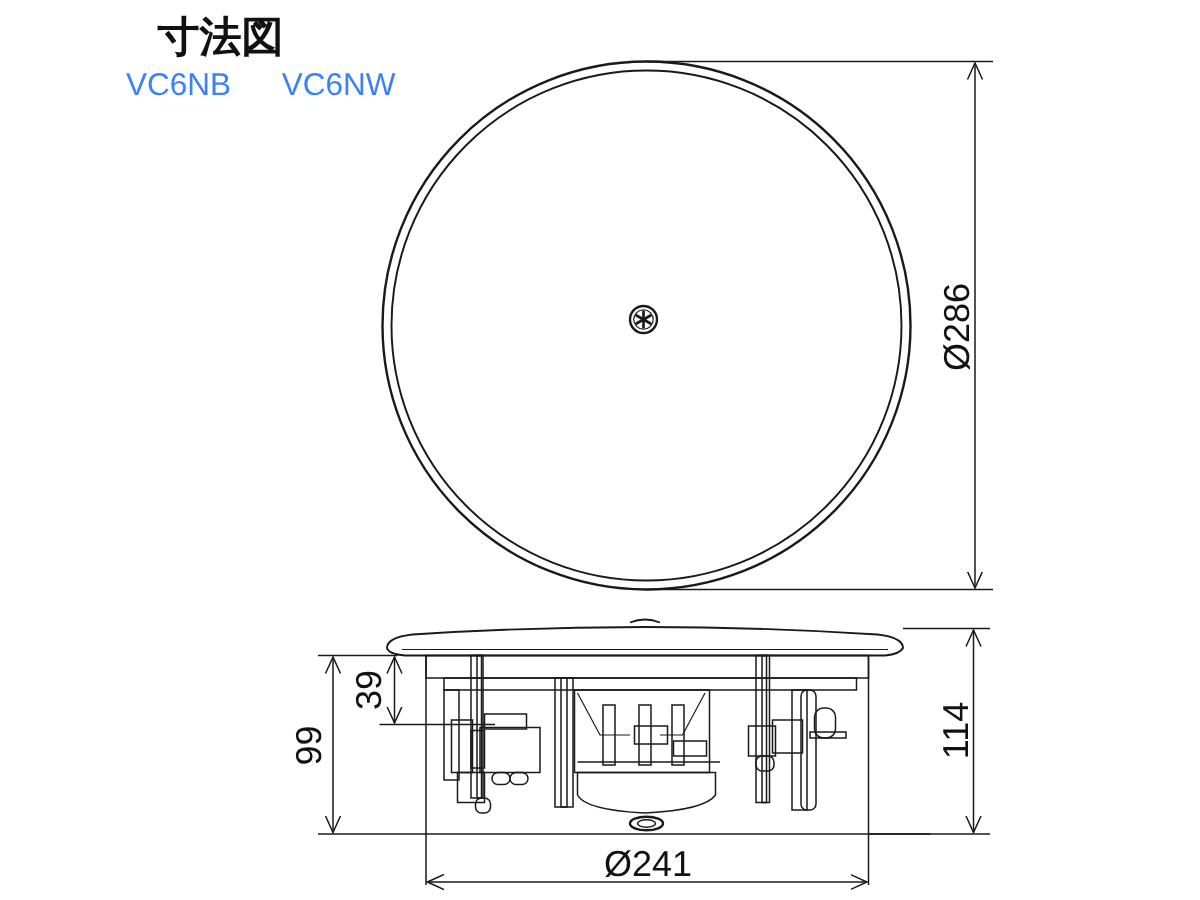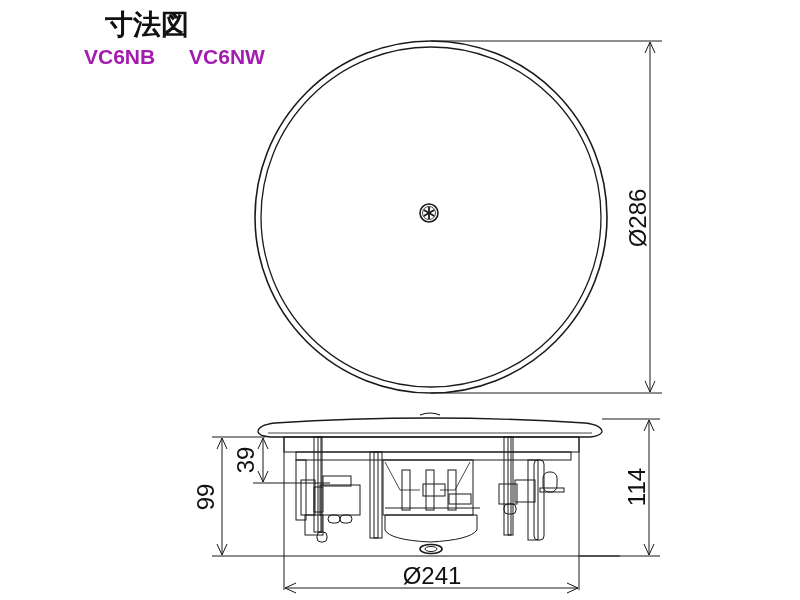--- a/index.html
+++ b/index.html
@@ -1,18 +1,18 @@
 <!DOCTYPE html>
 <html><head>
 <meta charset="utf-8">
 <style>
   html, body { margin: 0; padding: 0; background: #ffffff; }
   body { width: 800px; height: 600px; position: relative; overflow: hidden; font-family: "Liberation Sans", sans-serif; }
   .title { position: absolute; left: 76px; top: 6px; font-size: 28px; font-weight: bold; color: #111; letter-spacing: 0px; font-family: "DejaVu Sans", sans-serif; margin-left: 29px; }
-  .models { position: absolute; left: 84px; top: 45px; font-size: 21px; font-weight: bold; color: #a21caf; }
+  .models { position: absolute; left: 84px; top: 45px; font-size: 21px; font-weight: normal; color: #3b82f6; }
   .models span { margin-right: 28px; }
   svg { position: absolute; left: 0; top: 0; }
   .dimtext { font-family: "Liberation Sans", sans-serif; font-size: 24px; fill: #111; }
 </style>
 </head>
 <body>
 
 <div class="title">寸法図</div>
 <div class="models">
   <span>VC6NB</span>

